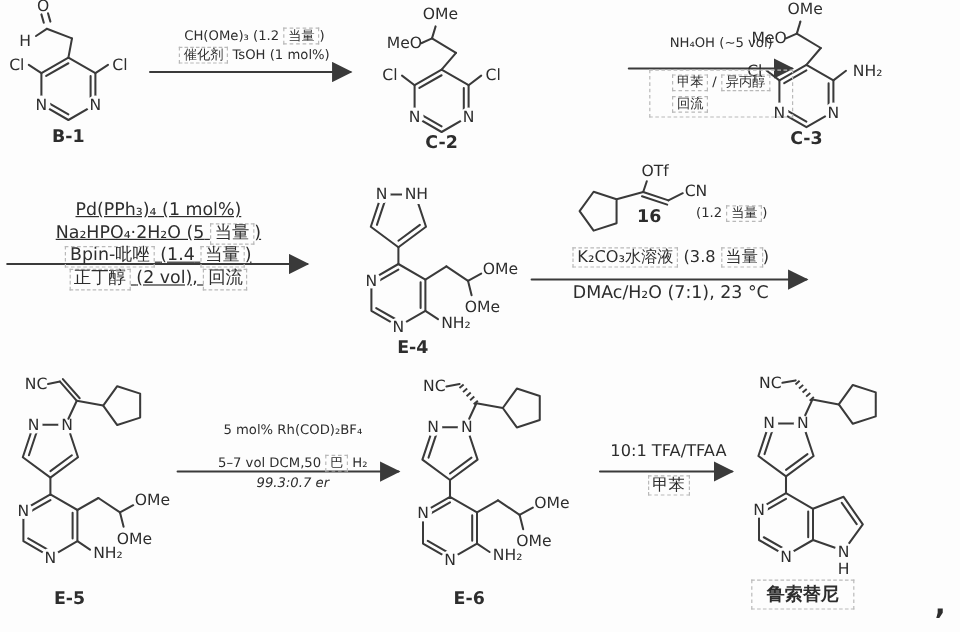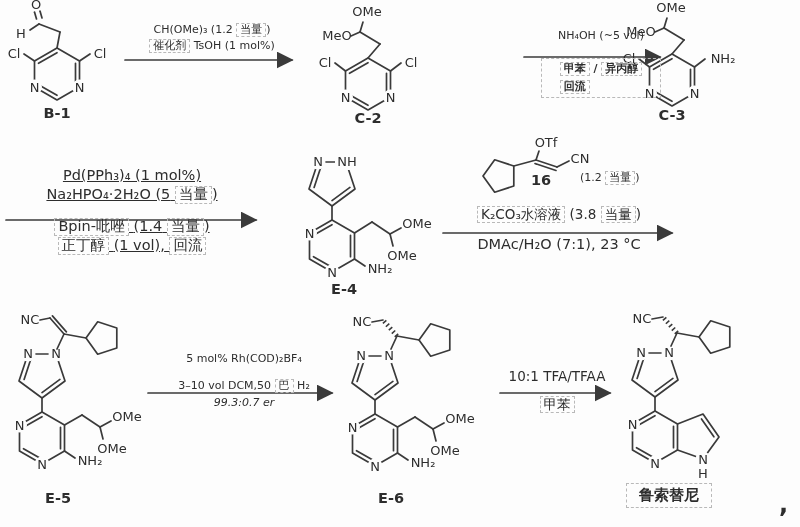--- a/index.html
+++ b/index.html
@@ -8,21 +8,21 @@
   svg{position:absolute;left:0;top:0;}
   svg path, svg line{stroke:#3a3a3a;stroke-width:1.7;fill:none;stroke-linecap:round;stroke-linejoin:round;}
   svg .hash{stroke-width:4.6;stroke-dasharray:1.6 2.9;stroke-linecap:butt;}
   svg circle.bg, svg rect.bg{fill:#fdfdfd;stroke:none;}
   svg text{stroke:none;fill:#2d2d2d;font-family:"DejaVu Sans",sans-serif;font-size:13px;text-anchor:middle;}
   svg text.lbl{font-weight:bold;font-size:14.5px;}
   #ah path{fill:#3a3a3a;stroke:none;}
   .cond{position:absolute;text-align:center;line-height:16px;font-size:11px;}
   .cond .row{white-space:nowrap;}
   .bx{border:1px dashed #b9b9b9;padding:0 3px;display:inline-block;line-height:1.1;}
-  .obx{border:1px dashed #b9b9b9;display:inline-block;padding:2px 18px;font-weight:bold;}
+  .obx{border:1px dashed #b9b9b9;display:inline-block;padding:2px 18px;}
   .it{font-style:italic;}
   .big{font-size:14.5px;line-height:19px;text-decoration:underline;}
   .comma{position:absolute;font-size:24px;font-weight:bold;}
   .ruxbox{position:absolute;border:1px dashed #b9b9b9;padding:2px 12px;font-size:15px;font-weight:bold;}
 </style>
 </head>
 <body>
 
 <div class="page">
 
@@ -256,32 +256,32 @@
   <div class="row"><span>NH₄OH (~5 vol)</span></div>
   <div class="obx" style="margin-top:14px;text-align:left;">
     <div class="row"><span class="bx">甲苯</span> <span>/</span> <span class="bx">异丙醇</span></div>
     <div class="row" style="margin-top:2px;"><span class="bx">回流</span></div>
   </div>
 </div>
 
 <div class="cond big" style="left:6px;top:166px;width:252px;">
   <div class="row"><span>Pd(PPh₃)₄ (1 mol%)</span></div>
   <div class="row"><span>Na₂HPO₄·2H₂O (5</span> <span class="bx">当量</span><span>)</span></div>
-  <div class="row" style="margin-top:13px;"><span class="bx">Bpin-吡唑</span> <span>(1.4</span> <span class="bx">当量</span><span>)</span></div>
-  <div class="row"><span class="bx">正丁醇</span> <span>(1 vol),</span> <span class="bx">回流</span></div>
+  <div class="row" style=""><span class="bx">Bpin-吡唑</span> <span>(1.4</span> <span class="bx">当量</span><span>)</span></div>
+  <div class="row"><span class="bx">正丁醇</span> <span>(2 vol),</span> <span class="bx">回流</span></div>
 </div>
 
 <div class="cond" style="left:436px;top:206px;width:246px;font-size:13.5px;">
   <div class="row"><span class="bx">K₂CO₃水溶液</span> <span>(3.8</span> <span class="bx">当量</span><span>)</span></div>
   <div class="row" style="margin-top:13px;font-size:14.5px;"><span>DMAc/H₂O (7:1), 23 °C</span></div>
 </div>
 
 <div class="cond" style="left:144px;top:350px;width:200px;line-height:17px;">
   <div class="row"><span>5 mol% Rh(COD)₂BF₄</span></div>
-  <div class="row" style="margin-top:10px;"><span>3–10 vol DCM,50</span> <span class="bx">巴</span> <span>H₂</span></div>
+  <div class="row" style="margin-top:10px;"><span>5–7 vol DCM,50</span> <span class="bx">巴</span> <span>H₂</span></div>
   <div class="row it"><span>99.3:0.7 er</span></div>
 </div>
 
 <div class="cond" style="left:492px;top:368px;width:130px;font-size:13.5px;">
   <div class="row"><span>10:1 TFA/TFAA</span></div>
   <div class="row" style="margin-top:12px;"><span class="bx">甲苯</span></div>
 </div>
 
 <div class="cond" style="left:580px;top:170px;width:100px;text-align:left;">
   <span>(1.2</span> <span class="bx">当量</span><span>)</span>

